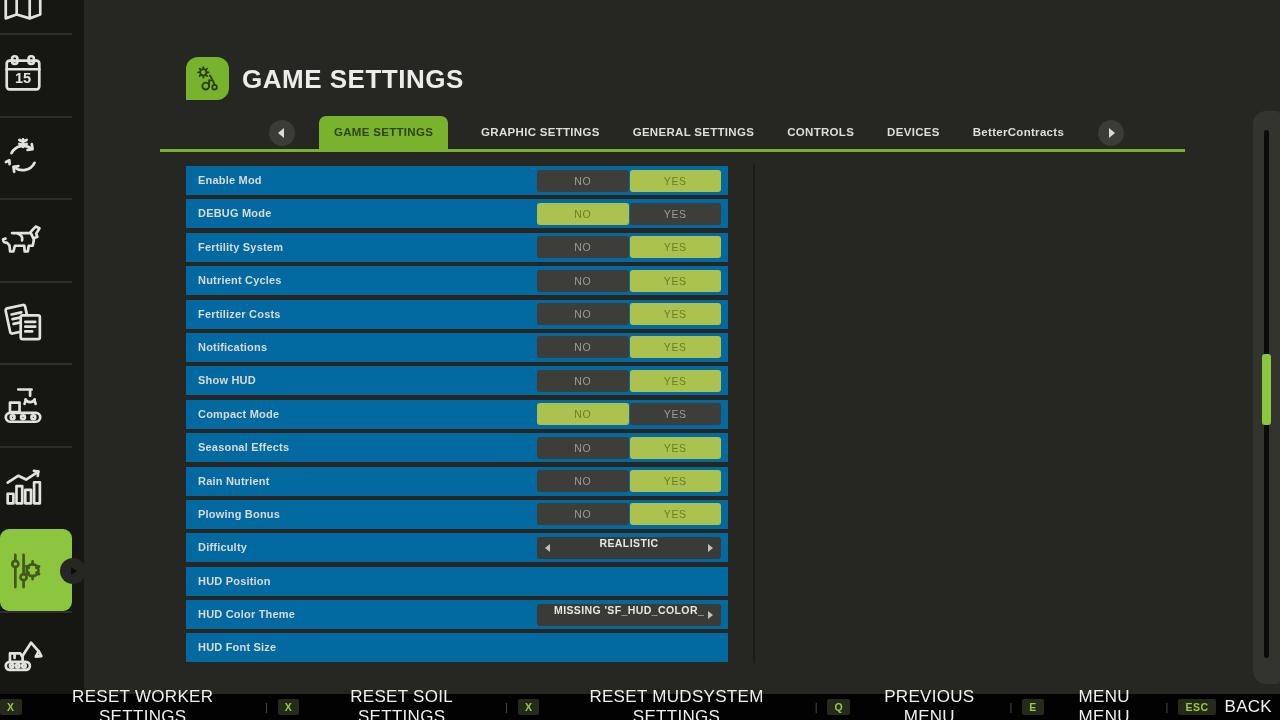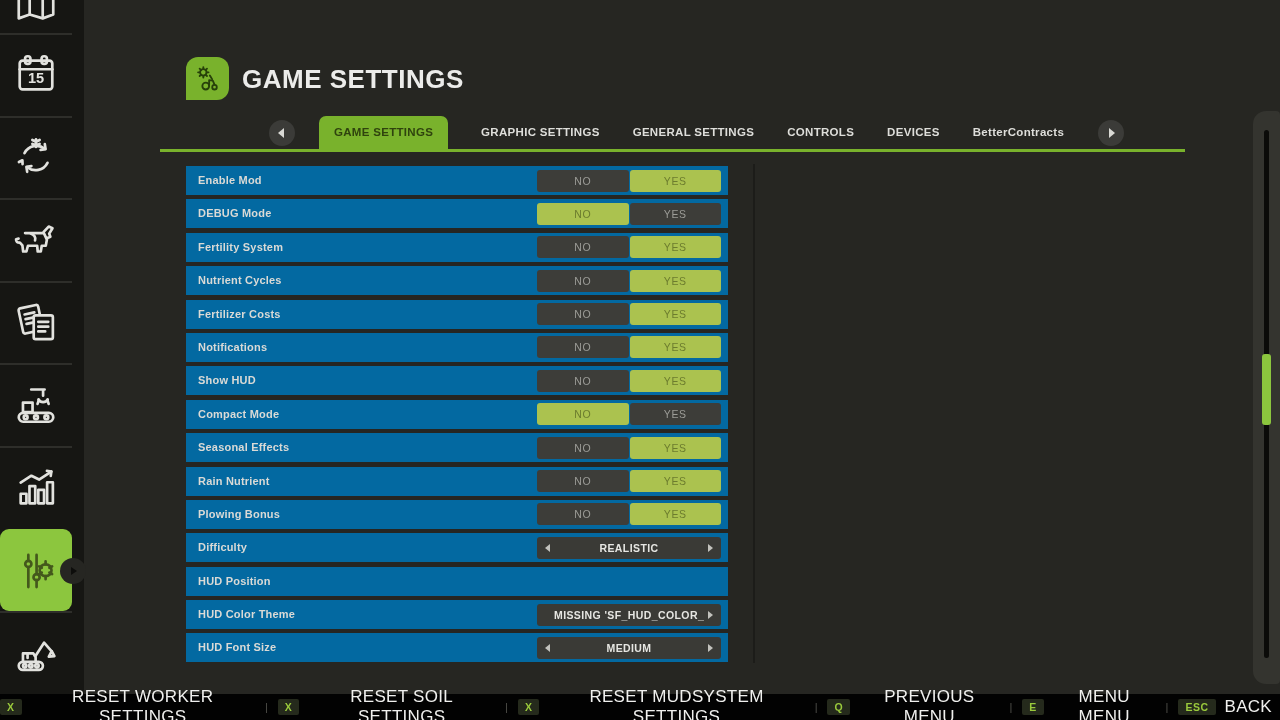--- a/index.html
+++ b/index.html
@@ -3,21 +3,21 @@
 <meta charset="utf-8">
 <style>
   * { margin:0; padding:0; box-sizing:border-box; }
   html,body { width:1280px; height:720px; overflow:hidden; background:#262622;
     font-family:"Liberation Sans", sans-serif; }
 
   
   .sidebar { position:absolute; left:0; top:0; width:84px; height:694px;
     background:#161613; z-index:5; }
   .side-item { position:relative; width:72px; height:82.6px;
-    display:flex; align-items:center; justify-content:center;
+    display:flex; align-items:center; 
     border-top:2px solid #2e2e2a; cursor:pointer; }
   .side-item:first-child { border-top:none; height:33px; overflow:hidden; }
   .side-item:first-child svg { margin-top:-26px; }
   .side-item svg { width:46px; height:46px; stroke:var(--icon); fill:none;
     stroke-width:1.4; stroke-linecap:round; stroke-linejoin:round; }
   .side-item.active { background:var(--sideActive); border-radius:9px;
     border-top-color:transparent; }
   .side-item.active svg { stroke:var(--iconActive); }
   .side-item.active .notch { position:absolute; right:-14px; top:50%;
     margin-top:-13px; width:26px; height:26px; border-radius:50%;
@@ -63,21 +63,21 @@
     background:#0369a1; }
   .srow-label { position:absolute; left:12px; top:0; line-height:29px;
     font-size:11px; font-weight:bold; color:#dadad6; letter-spacing:.2px; }
   .control { position:absolute; right:7px; top:3.5px; width:184px; height:22px; }
   .toggle { display:flex; gap:1px; width:100%; height:100%; }
   .tbtn { flex:1; border:none; border-radius:3px; font-size:10.5px;
     font-weight:normal; letter-spacing:.6px; background:#3d3d39; color:#9c9c97;
     cursor:pointer; font-family:inherit; }
   .tbtn.on { background:var(--toggleBg); color:var(--toggleText); }
   .select { position:relative; width:100%; height:100%; background:#3a3a36;
-    border-radius:3px; display:flex; align-items:center; justify-content:center;
+    border-radius:3px; display:flex; align-items:flex-start; justify-content:center;
     cursor:pointer; }
   .select .val { font-size:10.5px; font-weight:bold; color:#e6e6e2;
     letter-spacing:.4px; white-space:nowrap; overflow:hidden; max-width:150px; }
   .arr { position:absolute; top:7px; width:0; height:0; cursor:pointer; }
   .arr.left  { left:8px;  border-right:5px solid #c2c2bd;
     border-top:4px solid transparent; border-bottom:4px solid transparent; }
   .arr.right { right:8px; border-left:5px solid #c2c2bd;
     border-top:4px solid transparent; border-bottom:4px solid transparent; }
 
   .vdivider { position:absolute; left:669px; top:164px; width:2px; height:499px;
@@ -344,27 +344,20 @@
         <span class="srow-label">HUD Color Theme</span>
         <div class="control">
           <div class="select">
             <span class="val">MISSING 'SF_HUD_COLOR_1' L...</span>
             <div class="arr right"></div>
           </div>
         </div>
       </div>
       <div class="srow">
         <span class="srow-label">HUD Font Size</span>
-        <div class="control">
-          <div class="select">
-            <div class="arr left"></div>
-            <span class="val">MEDIUM</span>
-            <div class="arr right"></div>
-          </div>
-        </div>
       </div>
     </div>
   <div class="vdivider"></div>
 
   <div class="scrollpill">
     <div class="scrolltrack"></div>
     <div class="scrollthumb"></div>
   </div>
 </div>
 

